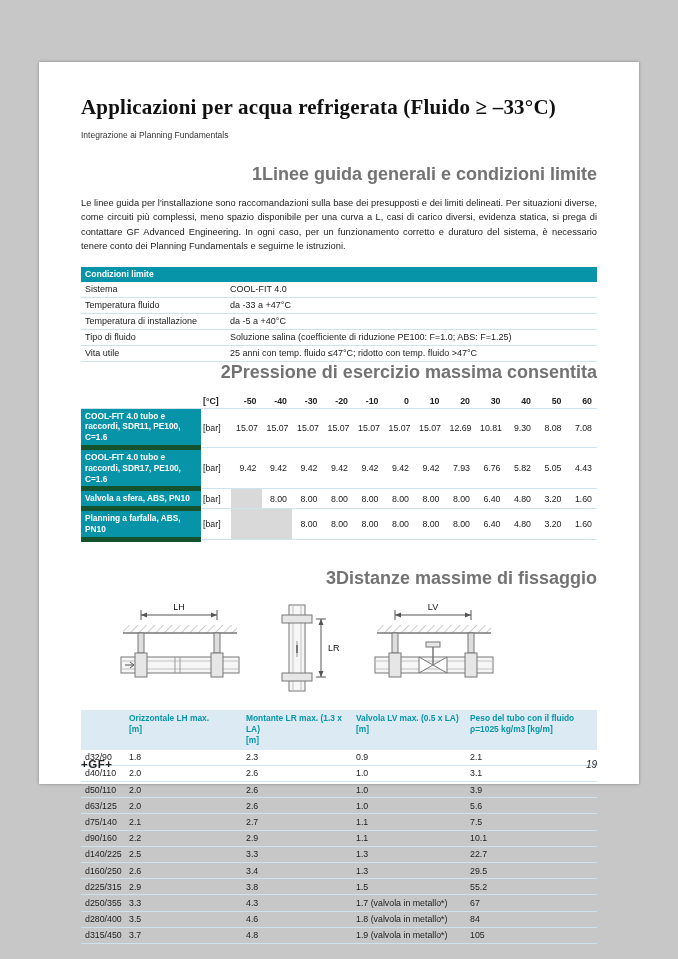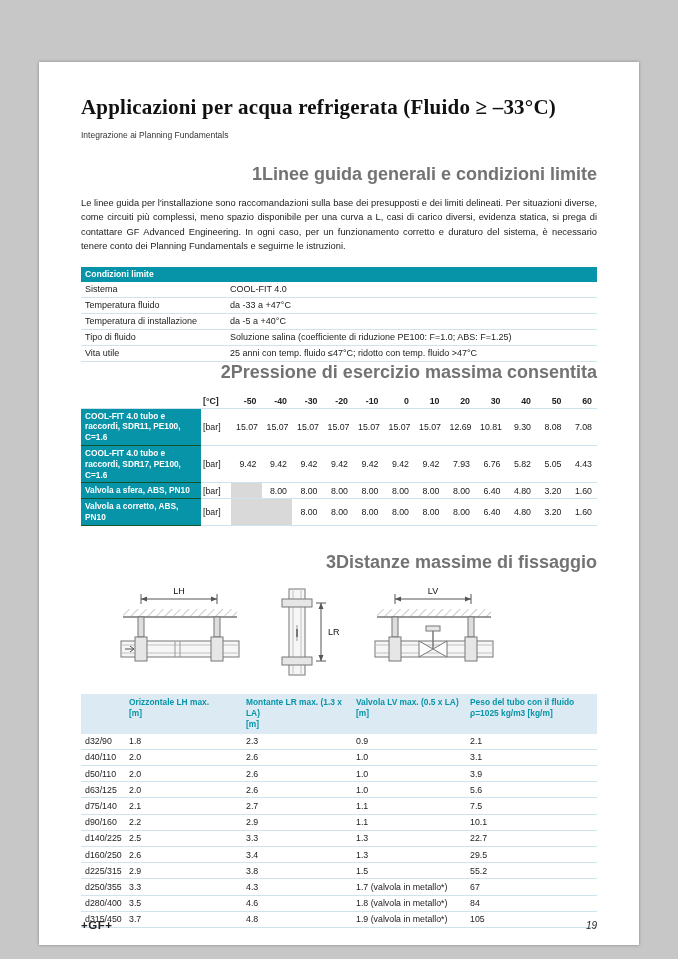--- a/index.html
+++ b/index.html
@@ -5,21 +5,21 @@
   * { margin:0; padding:0; box-sizing:border-box; }
   html,body { width:678px; height:959px; }
   body {
     background:#c7c7c7;
     font-family:"Liberation Sans", sans-serif;
     position:relative;
     color:#1a1a1a;
   }
   .page {
     position:absolute; left:39px; top:62px;
-    width:600px; height:883px;
+    width:600px; height:722px;
     background:#ffffff;
     box-shadow:0 0 3px rgba(0,0,0,0.35);
     padding:33px 42px 0 42px;
   }
   
   .doc-title {
     font-family:"Liberation Serif", serif;
     font-size:21px; font-weight:bold; color:#111;
     margin-bottom:10px; letter-spacing:0.2px;
   }
@@ -46,21 +46,21 @@
 
   
   .t2 { font-size:8.8px; margin-bottom:26px; }
   .t2 th { font-weight:bold; color:#222; padding:2px 5px; border-bottom:1px solid #cfe3ee; }
   .t2 th.lbl, .t2 td.lbl { text-align:left; }
   .t2 th.unit, .t2 td.unit { text-align:left; padding:2px 2px; }
   .t2 th.val, .t2 td.val { text-align:right; }
   .t2 td { padding:2px 5px; vertical-align:middle; }
   .t2 td.lbl {
     background:#0894a8; color:#fff; font-weight:bold; font-size:8.3px;
-    line-height:1.3; padding:2px 4px; border-bottom:1px solid #14532d;
+    line-height:1.3; padding:2px 4px; border-bottom:5px solid #14532d;
   }
   .t2 td.unit { color:#222; border-bottom:1px solid #cfe3ee; }
   .t2 td.val { border-bottom:1px solid #cfe3ee; }
   .t2 td.val.empty { background:#d9d9d9; }
 
   
   .t3 { font-size:8.8px; margin-bottom:3px; }
   .t3 thead th {
     background:#dcebf3; color:#0894a8; font-weight:bold; text-align:left;
     font-size:8.4px; padding:3px 4px; vertical-align:top; line-height:1.35;
@@ -217,21 +217,21 @@
           <td class="val">8.00</td>
           <td class="val">8.00</td>
           <td class="val">8.00</td>
           <td class="val">6.40</td>
           <td class="val">4.80</td>
           <td class="val">3.20</td>
           <td class="val">1.60</td>
         </tr>
 
         <tr>
-          <td class="lbl">Valvola a corretto, ABS, PN10</td>
+          <td class="lbl">Planning a farfalla, ABS, PN10</td>
           <td class="unit">[bar]</td>
         <td class="val empty"></td>
           <td class="val empty"></td>
           <td class="val">8.00</td>
           <td class="val">8.00</td>
           <td class="val">8.00</td>
           <td class="val">8.00</td>
           <td class="val">8.00</td>
           <td class="val">8.00</td>
           <td class="val">6.40</td>

